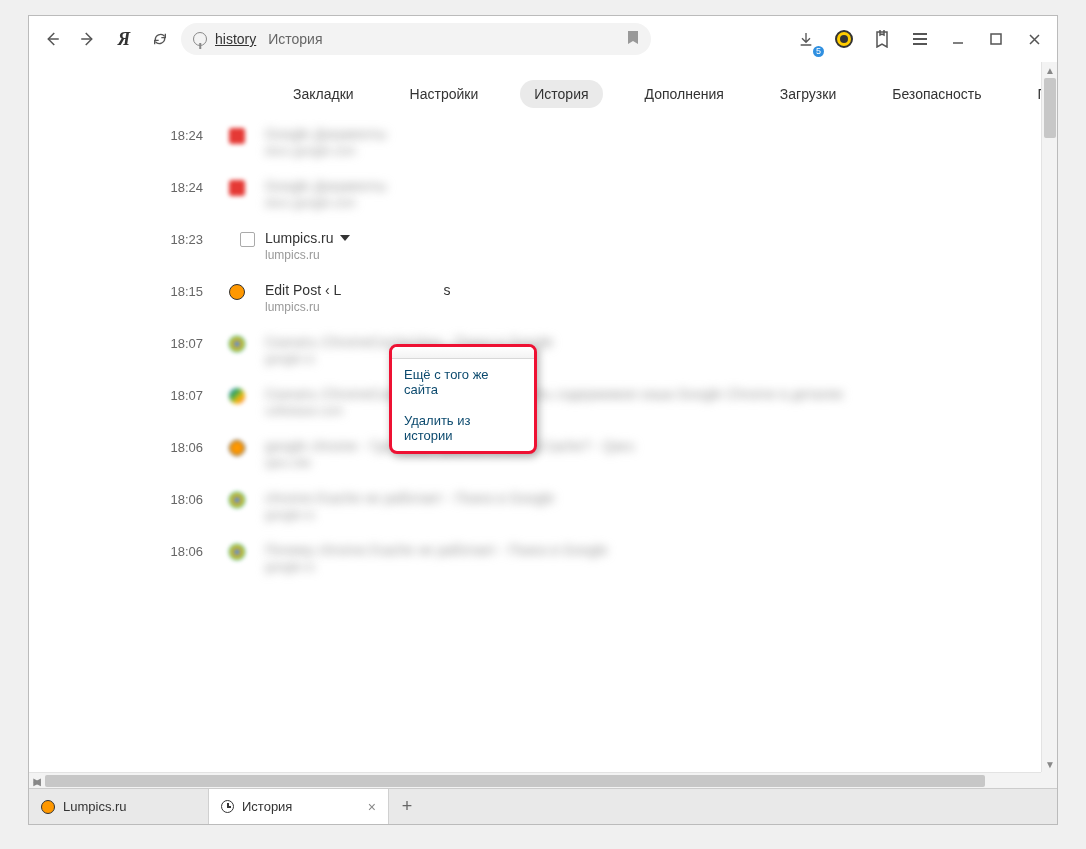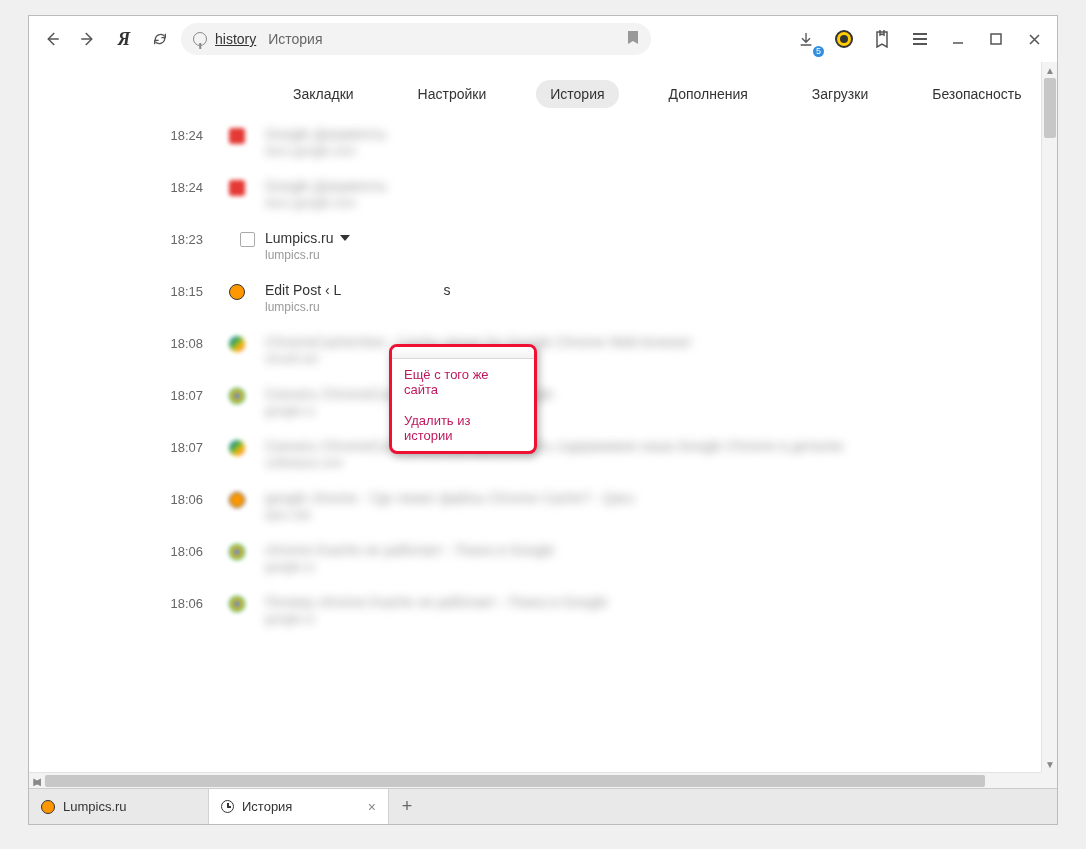--- a/index.html
+++ b/index.html
@@ -18,21 +18,21 @@
   .tb-right { margin-left: auto; display: flex; align-items: center; gap: 8px; }
   .dl { position: relative; }
   .dl-badge { position: absolute; right: -3px; bottom: -3px; background: #2f8fe0; color: #fff; font-size: 9px; border-radius: 7px; padding: 0 3px; line-height: 11px; }
   .ext-ico { width: 18px; height: 18px; background: #ffcc00; border-radius: 50%; border: 2px solid #333; position: relative; }
   .ext-ico::after { content: ""; position: absolute; inset: 3px; background: #333; border-radius: 50%; }
 
   
   .content { flex: 1; position: relative; overflow: hidden; background: #fff; }
 
   
-  .nav { display: flex; gap: 36px; padding: 18px 0 8px 250px; font-size: 14px; color: #333; }
+  .nav { display: flex; gap: 28px; padding: 18px 0 8px 250px; font-size: 14px; color: #333; }
   .nav-item { padding: 6px 14px; border-radius: 16px; cursor: pointer; white-space: nowrap; }
   .nav-item.active { background: #eaeaea; }
 
   
   .hist { position: relative; }
   .hrow { display: flex; align-items: flex-start; padding: 10px 0; }
   .time { width: 200px; text-align: right; padding-right: 26px; font-size: 13px; color: #666; padding-top: 2px; }
   .time.full { font-size: 13px; line-height: 1.4; }
   .ico-col { width: 36px; display: flex; align-items: flex-start; padding-top: 2px; }
   .favico { width: 16px; height: 16px; border-radius: 50%; }
@@ -46,21 +46,21 @@
   .e-url { font-size: 12px; color: #999; }
   .blur .e-title, .blur .e-url { filter: blur(5px); color: #999; }
   .blur .favico { filter: blur(2px); }
 
   .chk-col { width: 36px; display: flex; align-items: flex-start; justify-content: center; padding-top: 2px; }
   .chkbox { width: 15px; height: 15px; border: 1px solid #aaa; border-radius: 2px; background: #fff; }
 
   .caret-down { width: 0; height: 0; border-left: 5px solid transparent; border-right: 5px solid transparent; border-top: 6px solid #333; display: inline-block; margin-left: 3px; }
 
   
-  .ctx { position: absolute; left: 360px; top: 282px; width: 148px; background: #fff; border: 3px solid #e13; border-radius: 8px; box-shadow: 2px 3px 8px rgba(0,0,0,0.3); font-size: 13px; color: #be185d; z-index: 10; }
+  .ctx { position: absolute; left: 360px; top: 282px; width: 148px; background: #fff; border: 3px solid #e13; border-radius: 8px; box-shadow: 2px 3px 8px rgba(0,0,0,0.3); font-size: 13px; color: #0c4a6e; z-index: 10; }
   .ctx-top { height: 12px; background: linear-gradient(#fff,#f3f3f3); border-bottom: 1px solid #d8d8d8; border-radius: 5px 5px 0 0; }
   .ctx-item { padding: 8px 12px; cursor: pointer; }
 
   
   .vscroll { position: absolute; right: 0; top: 0; width: 16px; height: calc(100% - 16px); background: #f3f3f3; border-left: 1px solid #e3e3e3; }
   .vthumb { position: absolute; left: 2px; width: 12px; top: 16px; height: 60px; background: #c7c7c7; border-radius: 2px; }
   .varrow { position: absolute; left: 0; width: 16px; height: 16px; display: flex; align-items: center; justify-content: center; font-size: 10px; color: #888; }
   .varrow.up { top: 0; }
   .varrow.dn { bottom: 0; }
   .hscroll { position: absolute; left: 0; bottom: 0; height: 16px; width: calc(100% - 16px); background: #f3f3f3; border-top: 1px solid #e3e3e3; }
@@ -212,30 +212,20 @@
         <div class="entry">
           <div class="e-title">
             <span>Edit Post ‹ L</span>
             <span style="visibility:hidden">hidden text cov</span>
             <span>s</span>
           </div>
           <div class="e-url">lumpics.ru</div>
         </div>
       </div>
 
-      <div class="hrow blur">
-        <div class="time">18:08</div>
-        <div class="ico-col">
-            <div class="favico bluef"></div>
-          </div>
-        <div class="entry">
-          <div class="e-title">ChromeCacheView - Cache viewer for Google Chrome Web browser</div>
-          <div class="e-url">nirsoft.net</div>
-        </div>
-      </div>
 
       <div class="hrow blur">
         <div class="time">18:07</div>
         <div class="ico-col">
             <div class="favico coli"></div>
           </div>
         <div class="entry">
           <div class="e-title">Скачать ChromeCacheView - Поиск в Google</div>
           <div class="e-url">google.ru</div>
         </div>

